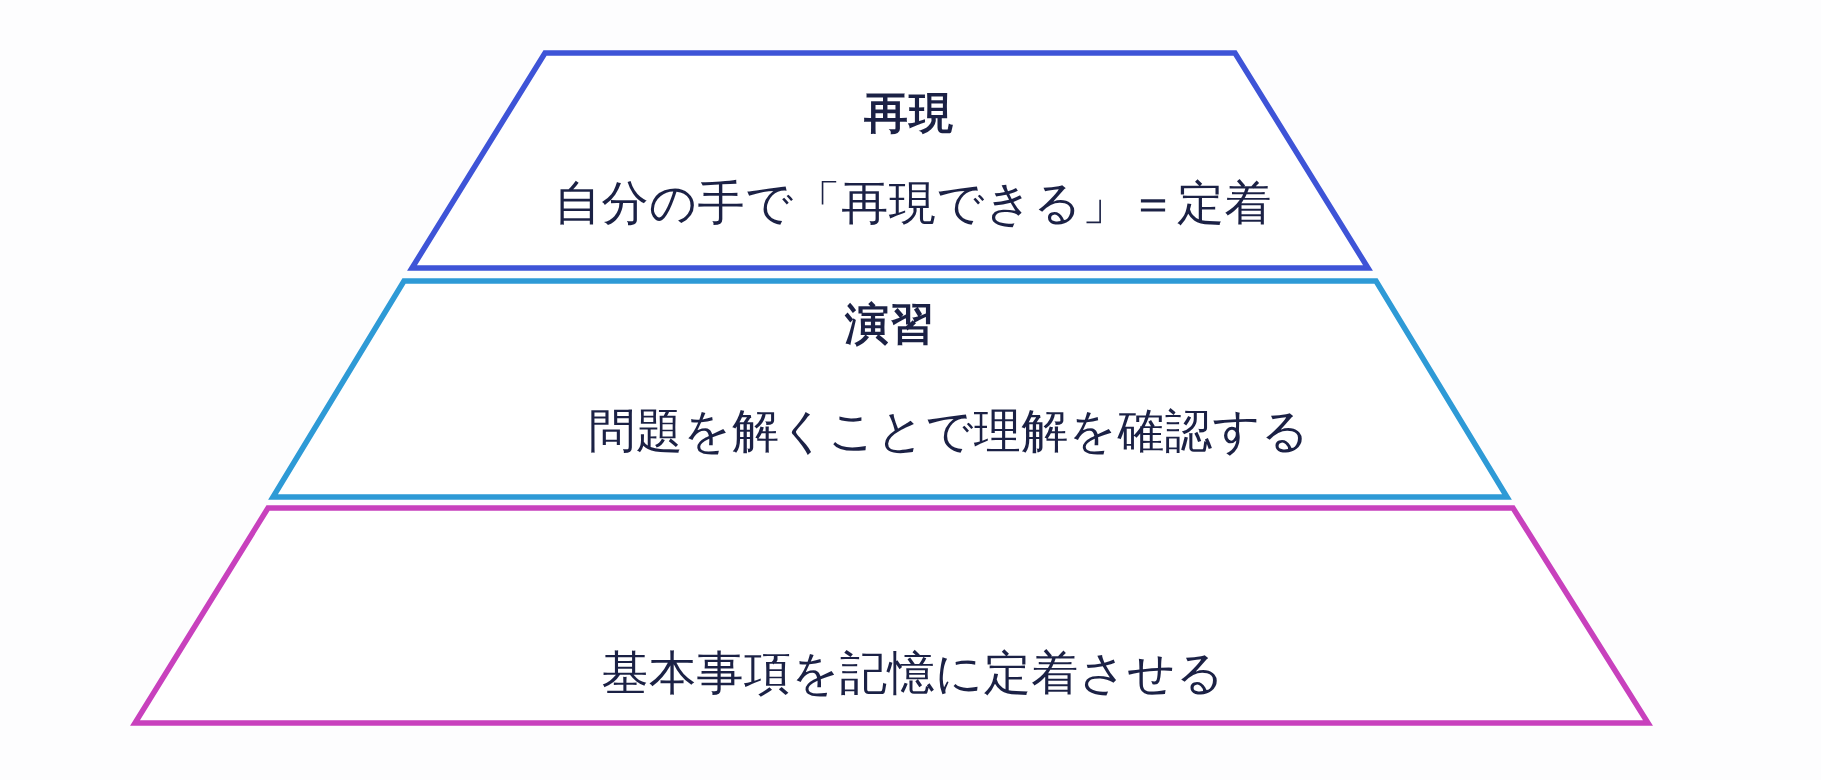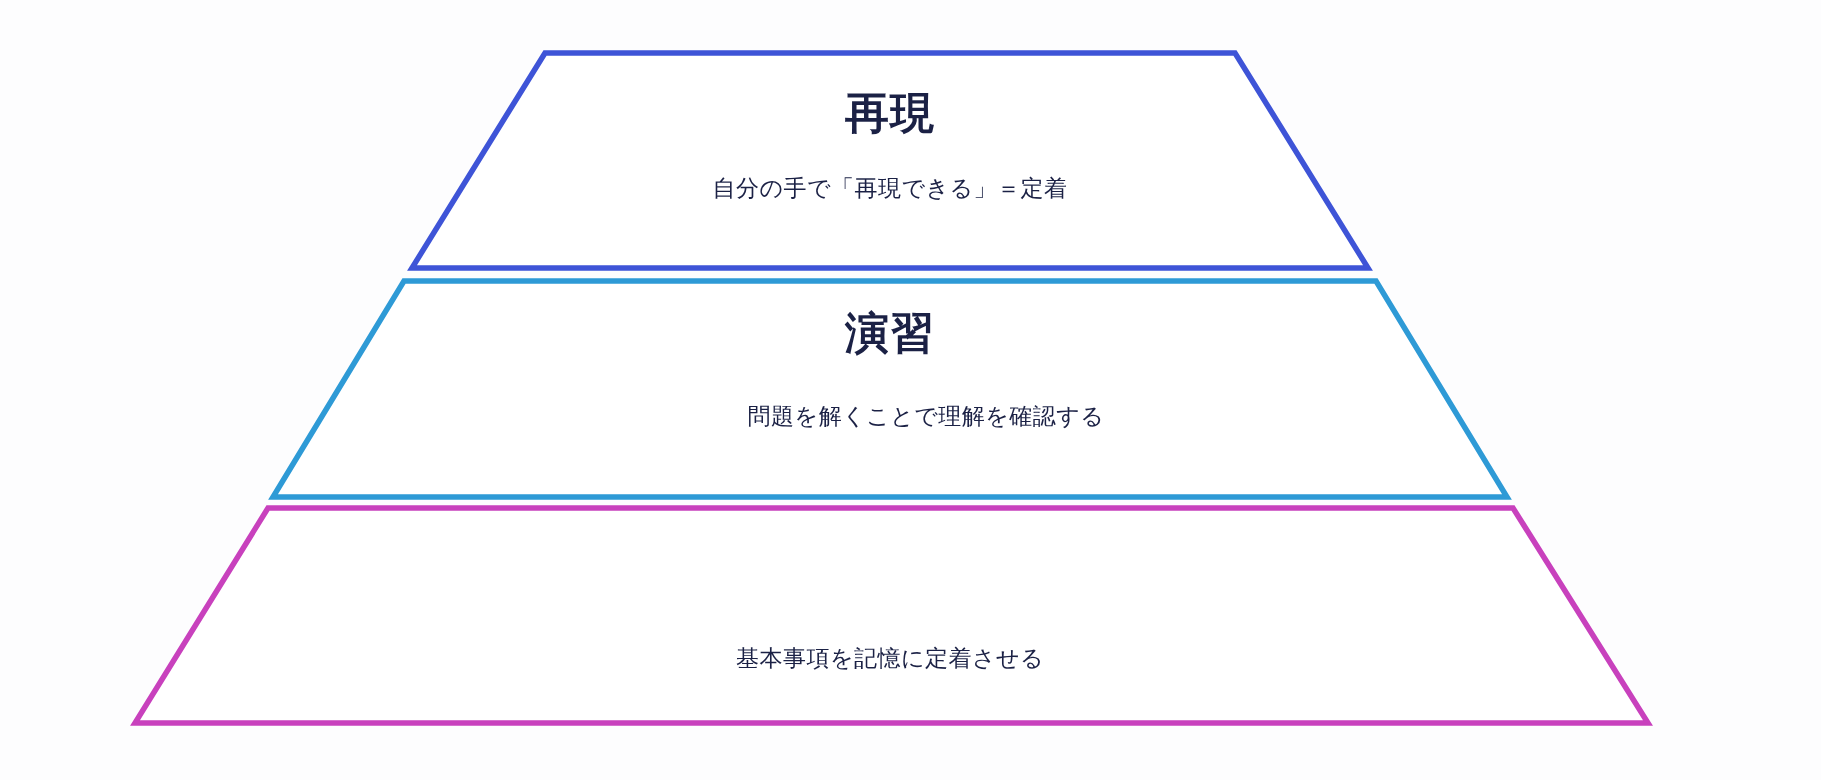--- a/index.html
+++ b/index.html
@@ -36,28 +36,29 @@
     color: #1b2145;
     white-space: nowrap;
   }
   .layer-title {
     font-size: 44px;
     font-weight: 700;
     line-height: 1;
     letter-spacing: 1px;
   }
   .layer-subtitle {
-    font-size: 23px;
+    font-size: 47px;
     font-weight: 400;
     line-height: 1.2;
     letter-spacing: 0.5px;
+    padding-left: 23px;
   }
-  .t1 { top: 91px; }
+  .t1 { top: 91px; padding-left: 19px; }
   .s1 { top: 175px; }
-  .t2 { top: 311px; }
+  .t2 { top: 302px; }
   .s2 { top: 403px; margin-left: 36px; }
   .t3 { top: 546px; }
   .s3 { top: 645px; }
 </style>
 </head>
 <body>
 
 <div class="canvas">
 
   <svg class="pyramid-svg" viewBox="0 0 1821 780" xmlns="http://www.w3.org/2000/svg">

